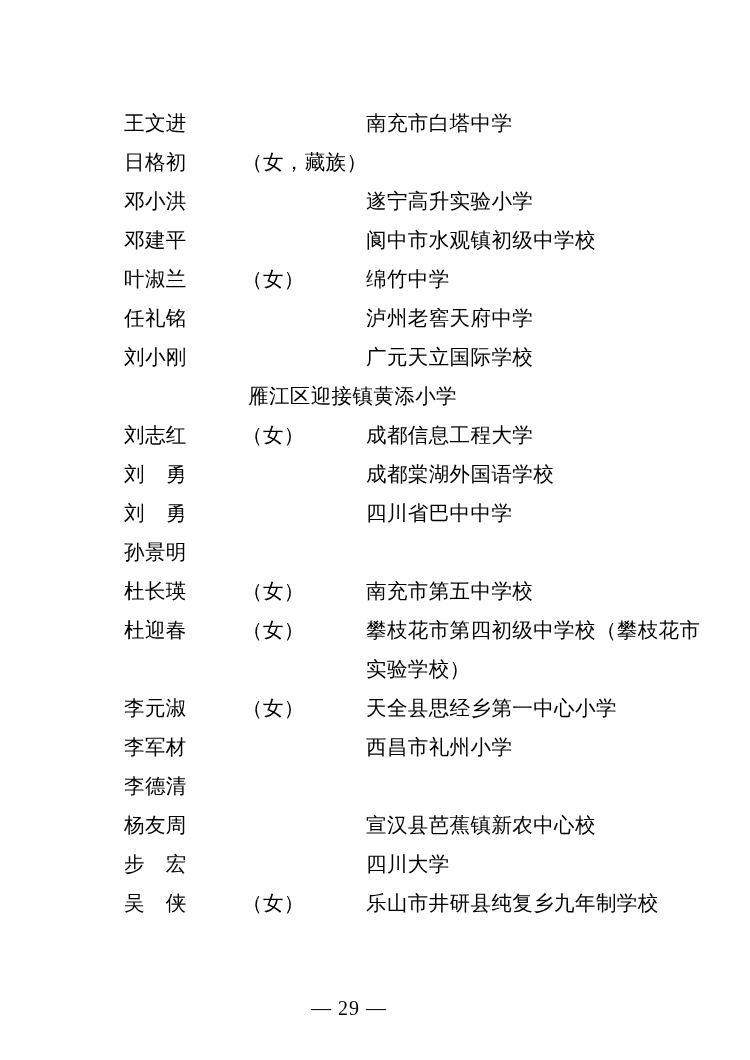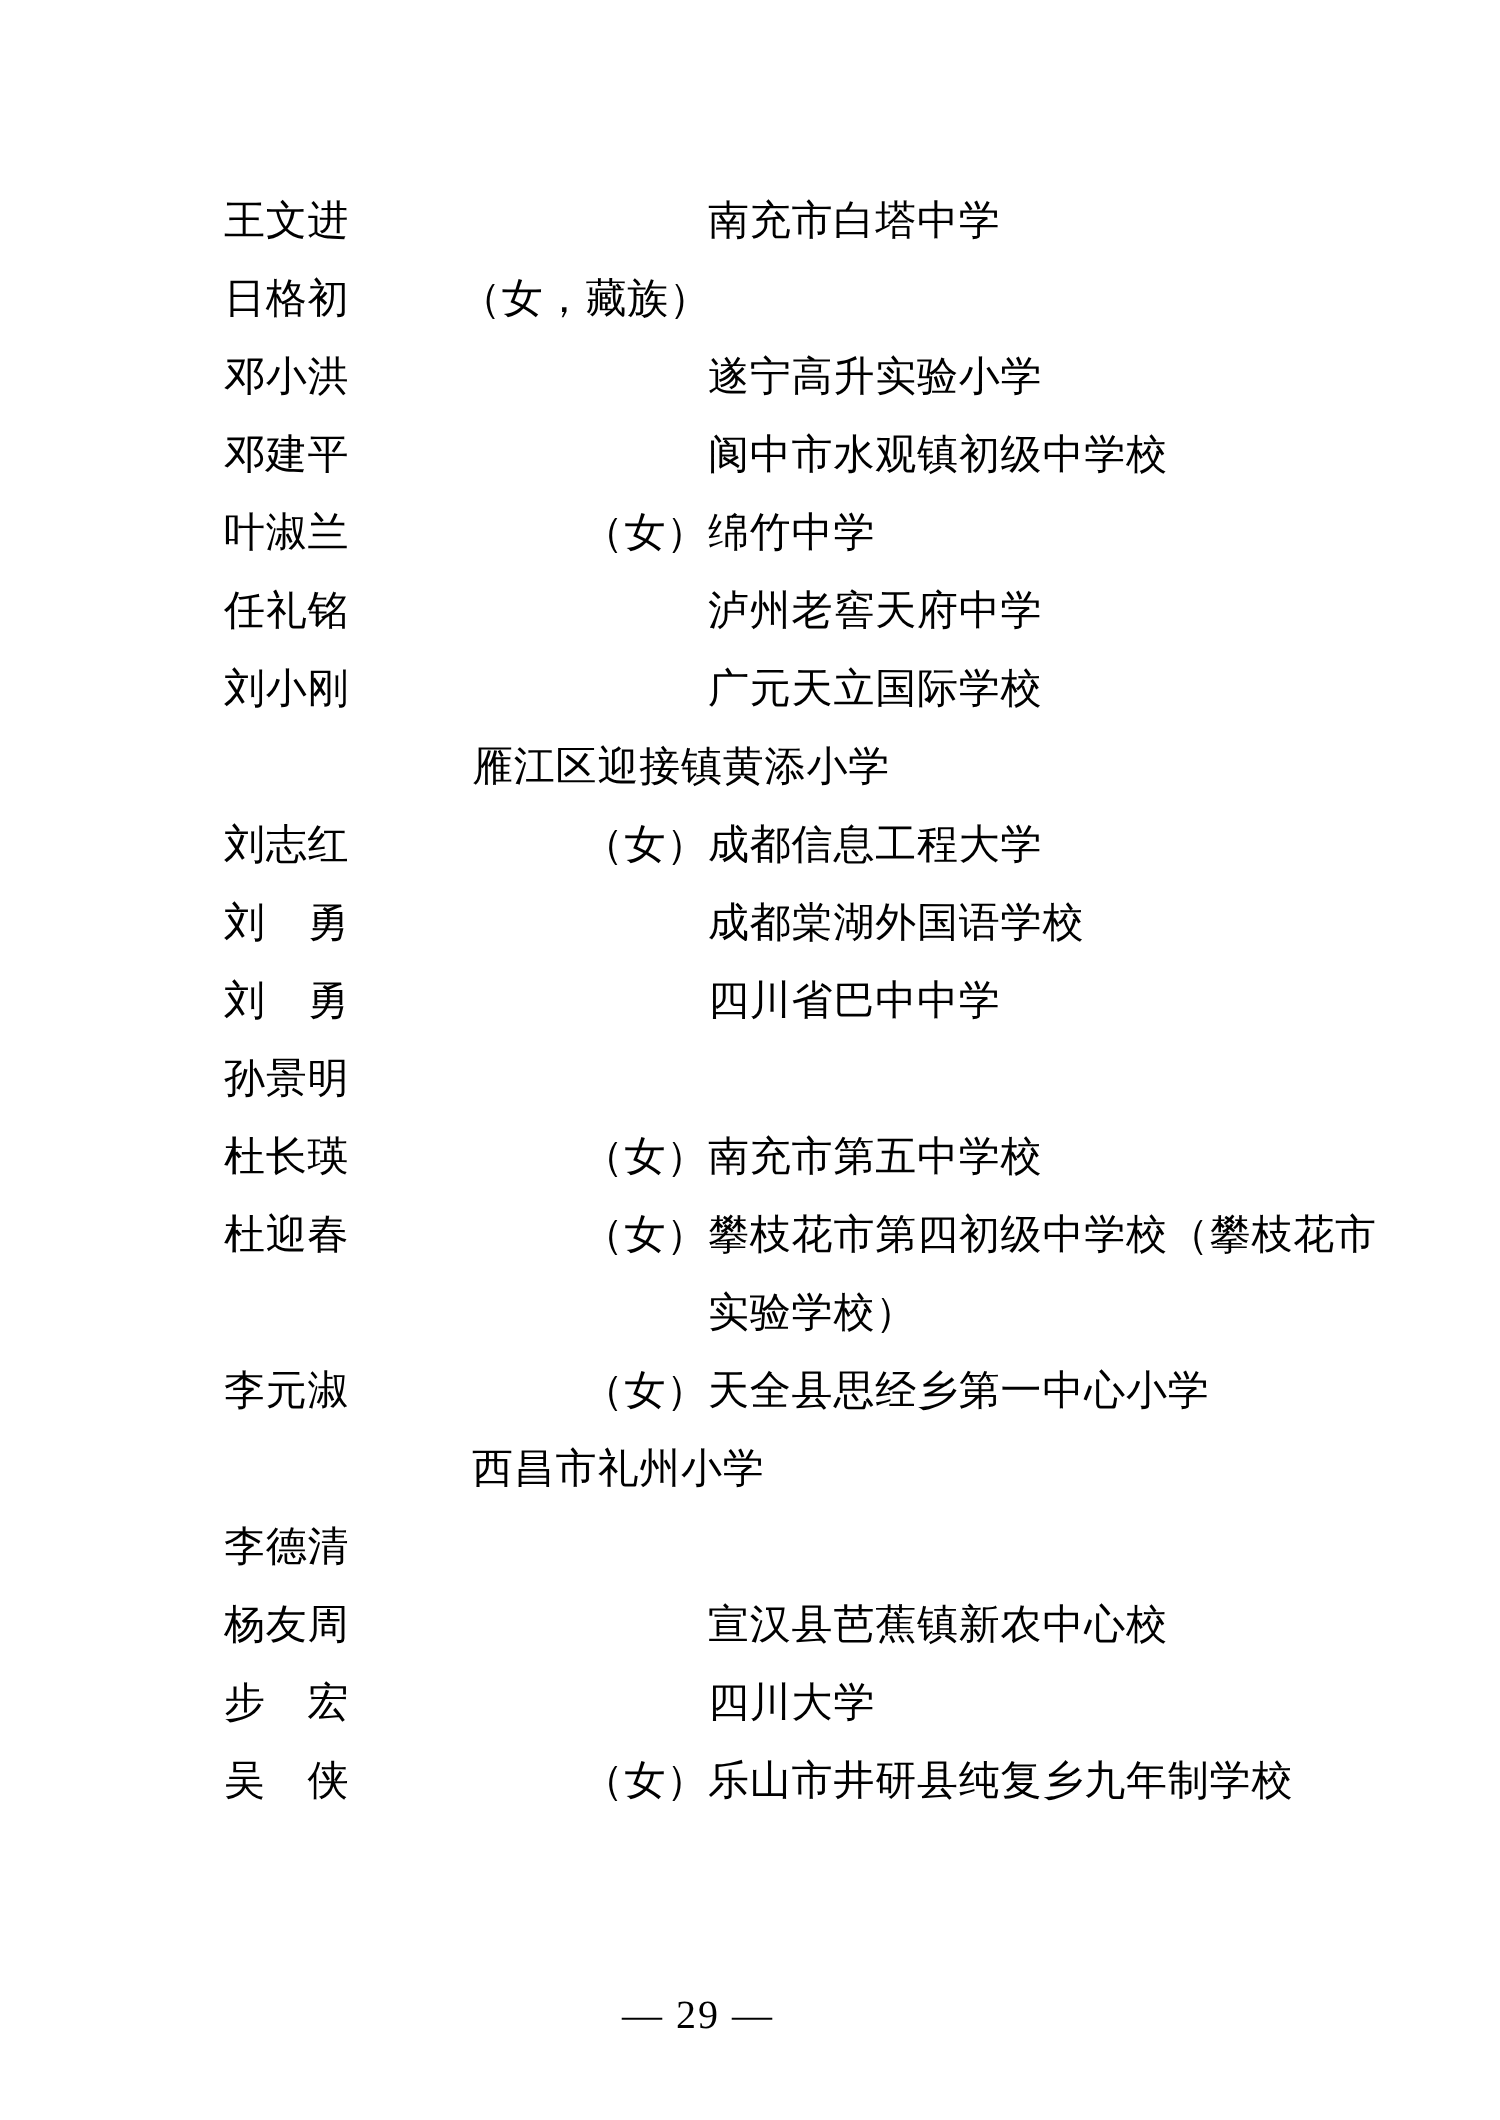--- a/index.html
+++ b/index.html
@@ -17,42 +17,42 @@
   }
   .page {
     position: relative;
     width: 750px;
     height: 1060px;
     box-sizing: border-box;
     padding: 88px 60px 0 108px;
   }
   .entry-list {
     list-style: none;
-    margin: 4px;
+    margin: 16px;
     padding: 0;
     font-family: Liberation Serif, serif;
   }
   .entry {
     display: flex;
     align-items: flex-start;
     height: 39px;
     line-height: 39px;
     font-size: 20.5px;
     letter-spacing: 0.4px;
   }
   .entry .name {
     width: 118px;
     flex: 0 0 118px;
     white-space: pre;
   }
   .entry .note {
     width: 124px;
     flex: 0 0 124px;
     white-space: pre;
-    text-align: right;
+    text-align: left;
   }
   .entry .unit {
     flex: 1 1 auto;
     white-space: pre;
   }
   .entry.continuation {
     height: 39px;
   }
   .entry.continuation .unit {
     margin-left: 242px;
@@ -141,20 +141,21 @@
       </li>
       <li class="entry continuation">
         <span class="unit">实验学校）</span>
       </li>
       <li class="entry">
         <span class="name">李元淑</span>
         <span class="note">（女）</span>
         <span class="unit">天全县思经乡第一中心小学</span>
       </li>
       <li class="entry">
+        <span class="name">李军材</span>
         <span class="note"></span>
         <span class="unit">西昌市礼州小学</span>
       </li>
       <li class="entry">
         <span class="name">李德清</span>
         <span class="note"></span>
       </li>
       <li class="entry">
         <span class="name">杨友周</span>
         <span class="note"></span>

